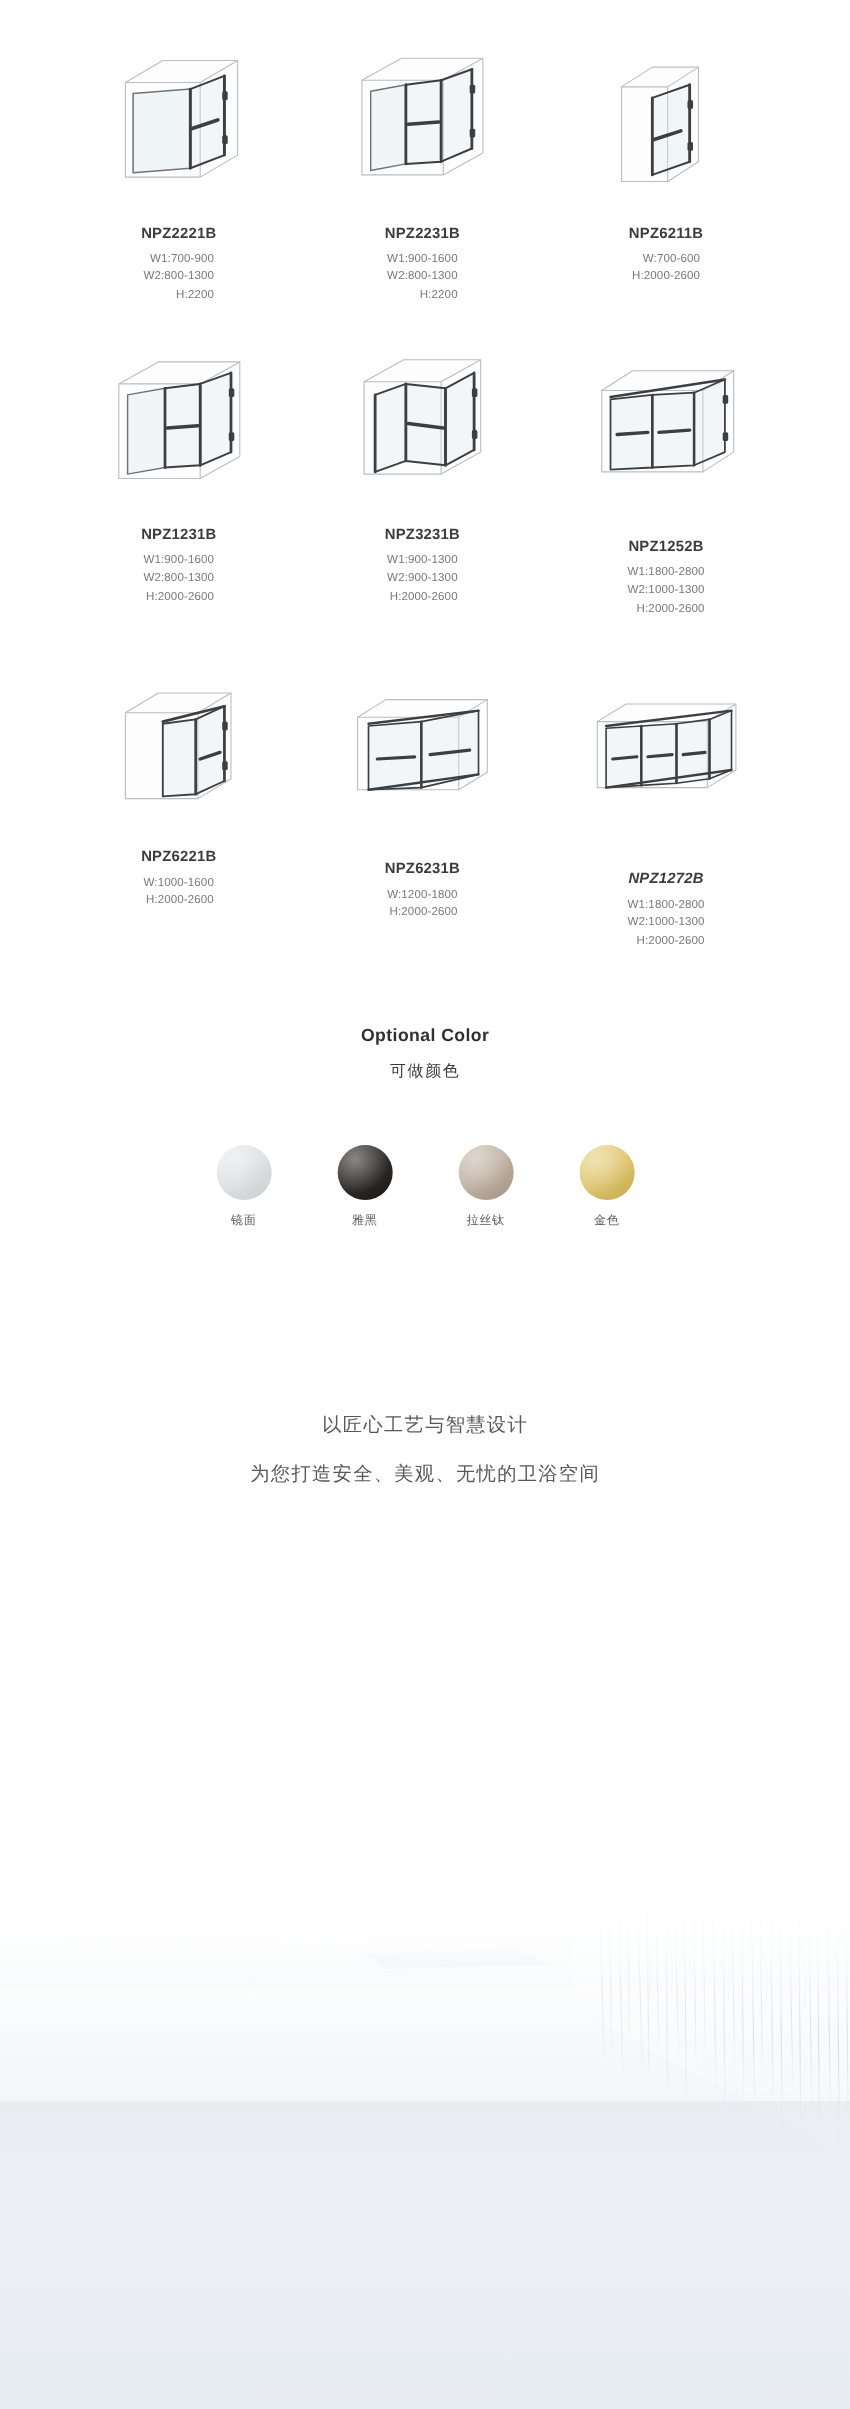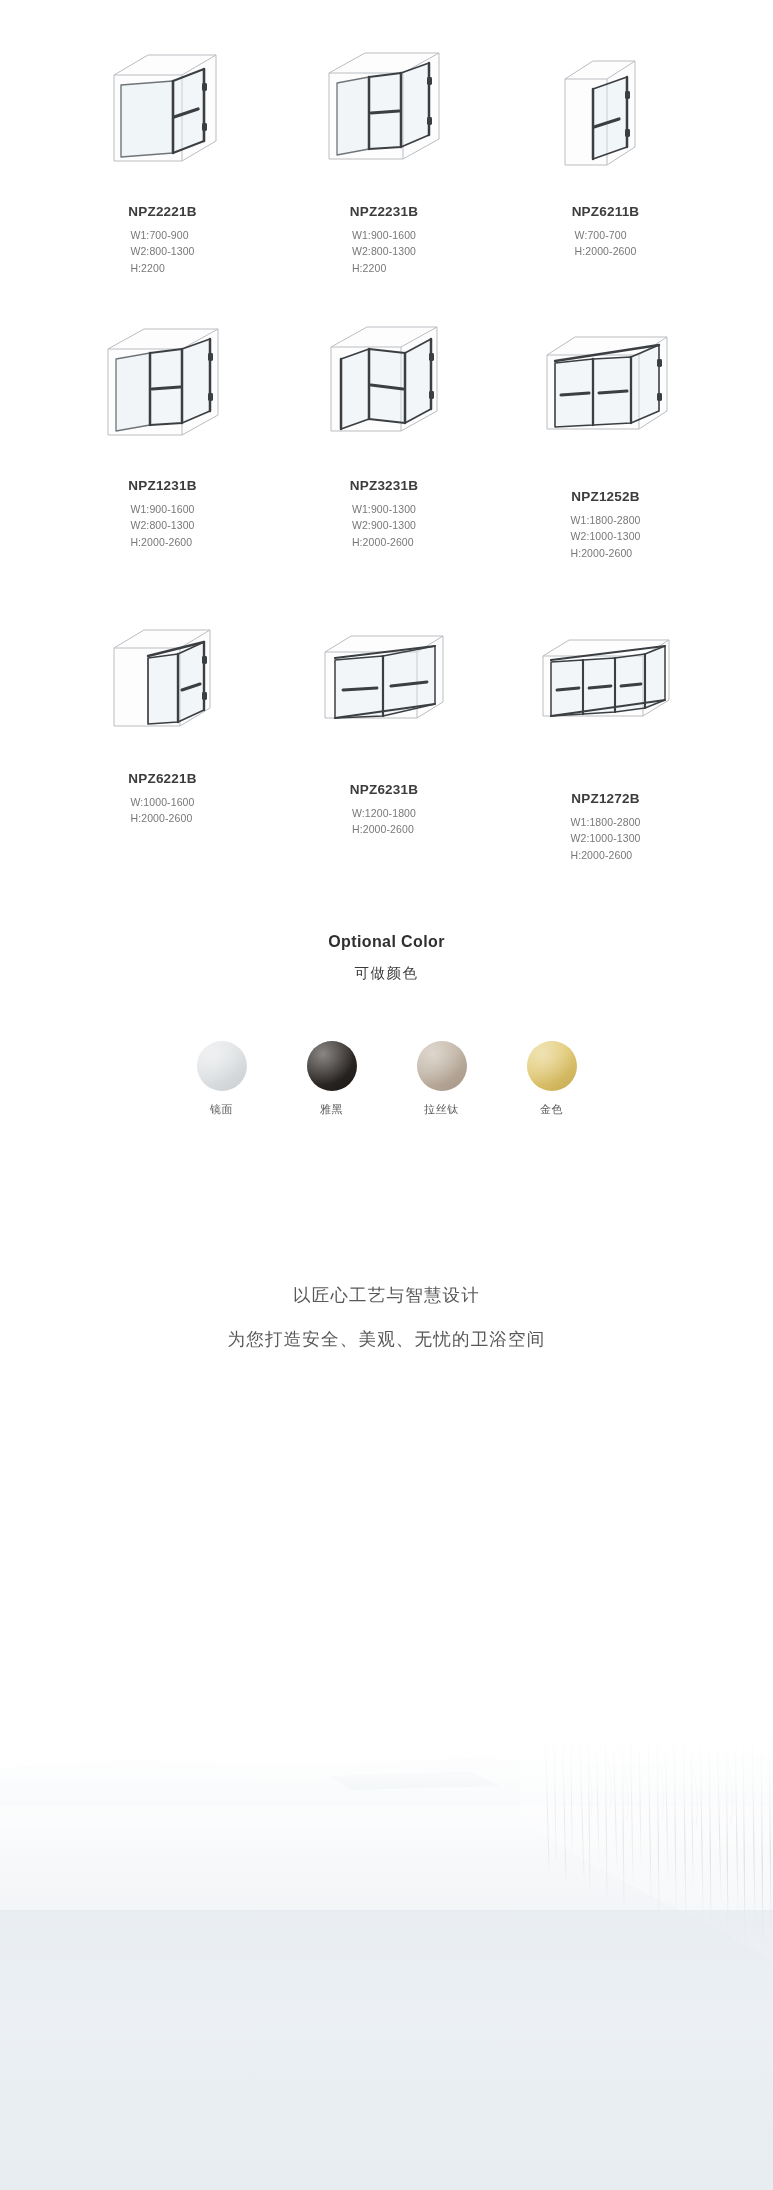--- a/index.html
+++ b/index.html
@@ -59,33 +59,33 @@
     font-weight: bold;
     color: #3c3c3c;
     letter-spacing: 0.2px;
     margin-top: 2px;
     text-align: center;
     line-height: 1.2;
   }
 
   .product-specs {
     margin-top: 7px;
-    text-align: left;
+    text-align: right;
     font-size: 10.5px;
     line-height: 1.55;
     color: #787878;
     letter-spacing: 0.1px;
   }
 
   .product-specs div { white-space: nowrap; }
 
   
   .cell-shift-a .product-name { margin-top: 2px; }
   .cell-shift-b .product-name { margin-top: 13px; }
-  .cell-shift-c .product-name { margin-top: 22px; }
+  .cell-shift-c .product-name { margin-top: 22px; font-style: italic; }
 
   
   .color-section {
     margin-top: 70px;
     width: 100%;
     text-align: center;
   }
 
   .color-heading-en {
     font-size: 16px;
@@ -300,21 +300,21 @@
             <line x1="63" y1="90" x2="88" y2="82"></line>
           </g>
           <g fill="#3c3f42">
             <rect x="94" y="54" width="5" height="8" rx="1.4"></rect>
             <rect x="94" y="92" width="5" height="8" rx="1.4"></rect>
           </g>
         </svg>
       </div>
       <div class="product-name">NPZ6211B</div>
       <div class="product-specs">
-        <div>W:700-700</div>
+        <div>W:700-600</div>
         <div>H:2000-2600</div>
       </div>
     </div>
 
   </div>
 
   <div class="product-row row-2">
 
     <div class="product-cell cell-shift-a">
       <div class="product-figure">

